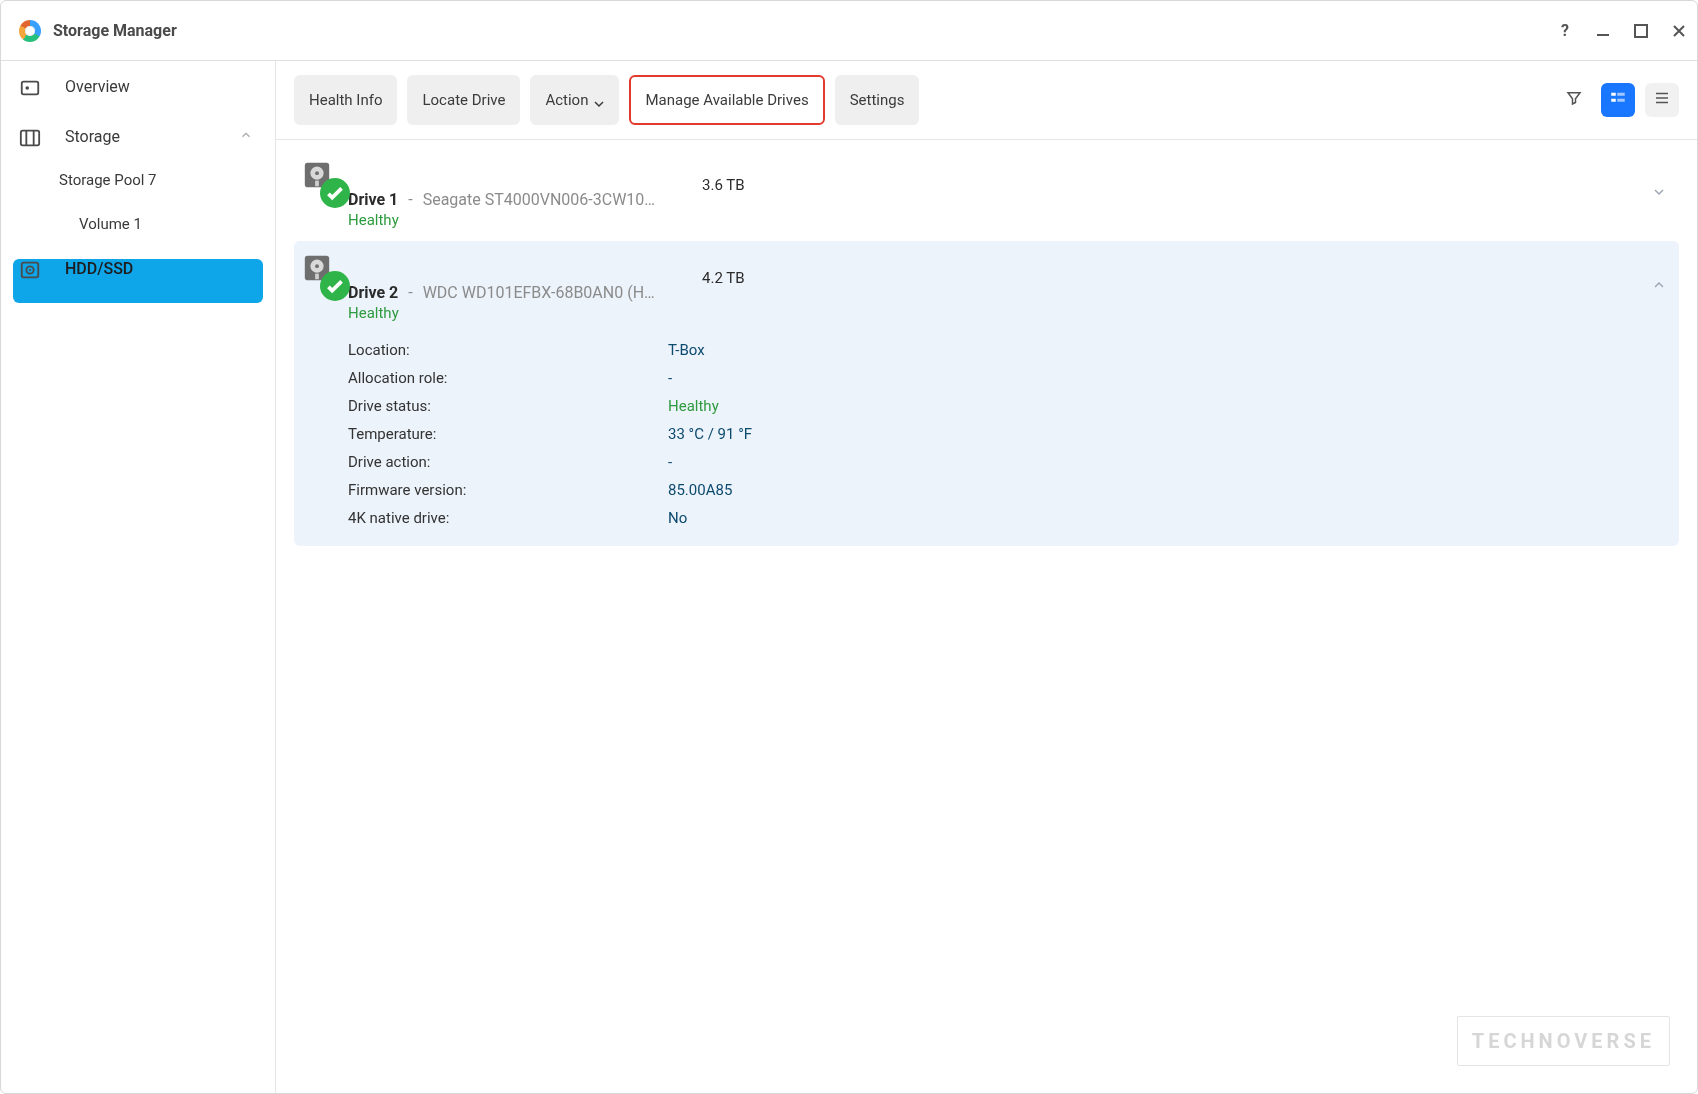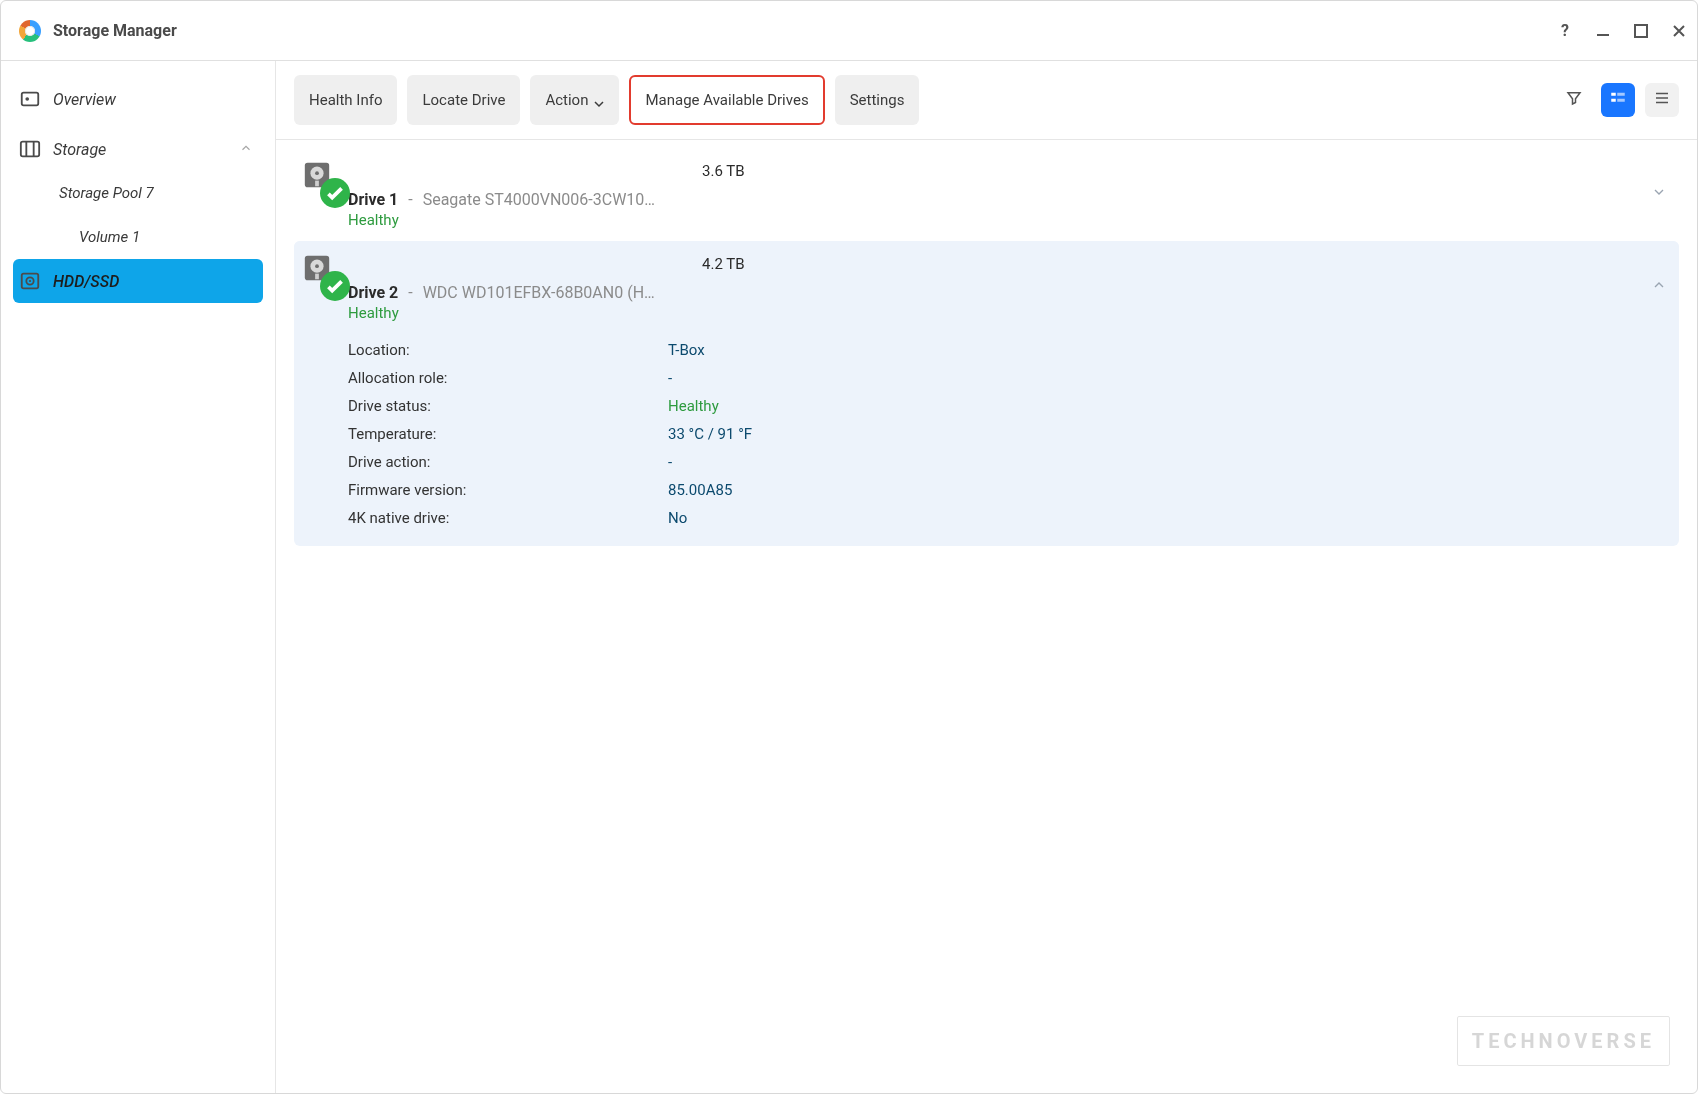--- a/index.html
+++ b/index.html
@@ -13,21 +13,21 @@
   .titlebar .spacer { flex: 1; }
   .titlebar .win-ctrl { display: flex; align-items: center; gap: 22px; }
   .titlebar .win-ctrl .ic { width: 16px; height: 16px; color: #555; display: inline-flex; align-items: center; justify-content: center; cursor: pointer; }
   .titlebar .win-ctrl .ic svg { width: 16px; height: 16px; }
   .titlebar .help { font-weight: 700; color: #888; font-size: 16px; cursor: pointer; }
 
   .main { flex: 1; display: flex; min-height: 0; }
 
   
   .sidebar { width: 275px; border-right: 1px solid #e6e6e6; padding: 16px 12px 16px 12px; }
-  .nav-item { display: flex; align-items: center; gap: 12px; height: 44px; padding: 0 10px 0 6px; border-radius: 6px; cursor: pointer; color: #3a3a3a; font-size: 16px; font-style: italic; }
+  .nav-item { display: flex; gap: 24px; height: 44px; padding: 0 10px 0 6px; border-radius: 6px; cursor: pointer; color: #3a3a3a; font-size: 16px; }
   .nav-item .ico { width: 22px; height: 22px; flex: 0 0 22px; display: inline-flex; align-items: center; justify-content: center; color: #4b4b4b; }
   .nav-item .chev { margin-left: auto; opacity: .45; }
   .nav-item.level-1 { padding-left: 46px; font-size: 15px; }
   .nav-item.level-2 { padding-left: 66px; font-size: 15px; }
   .nav-item.selected { background: #0ea5e9; color: #1d1d1d; font-weight: 500; }
   .nav-sec { margin-top: 6px; }
 
   
   .content { flex: 1; min-width: 0; display: flex; flex-direction: column; }
   .toolbar { display: flex; align-items: center; gap: 10px; padding: 14px 18px 14px 18px; border-bottom: 1px solid #e6e6e6; }
@@ -45,21 +45,21 @@
   .drive-header { display: flex; align-items: flex-start; gap: 16px; padding: 10px 12px 12px 8px; cursor: pointer; }
   .drive-icon { width: 30px; height: 30px; position: relative; flex: 0 0 30px; margin-top: 2px; }
   .drive-icon svg { width: 30px; height: 30px; }
   .drive-icon .badge { position: absolute; right: -4px; bottom: -4px; width: 16px; height: 16px; }
   .drive-titleblock { display: flex; flex-direction: column; min-width: 0; width: 330px; margin-top: 32px; }
   .drive-titleline { white-space: nowrap; overflow: hidden; text-overflow: ellipsis; font-size: 16px; }
   .drive-name { font-weight: 700; color: #2b2b2b; }
   .drive-sep { color: #8b8b8b; margin: 0 6px; }
   .drive-model { color: #8b8b8b; }
   .drive-health { color: #2e9b3f; font-size: 15px; margin-top: 2px; }
-  .drive-cap { font-size: 15px; color: #2b2b2b; margin-left: 8px; margin-top: 4px; }
+  .drive-cap { font-size: 15px; color: #2b2b2b; margin-left: 8px; margin-top: 18px; }
   .drive-header .chev { margin-left: auto; color: #9aa4b1; align-self: center; }
   .drive-card.expanded { background: #edf3fb; }
   .drive-card.expanded .drive-header { background: #edf3fb; border-top-left-radius: 6px; border-top-right-radius: 6px; }
 
   .drive-details { padding: 2px 12px 14px 54px; }
   .kv { display: flex; align-items: center; height: 28px; font-size: 15px; }
   .kv .k { width: 320px; color: #333; }
   .kv .v { color: #0c4a6e; }
   .kv .v.green { color: #2e9b3f; }
 

